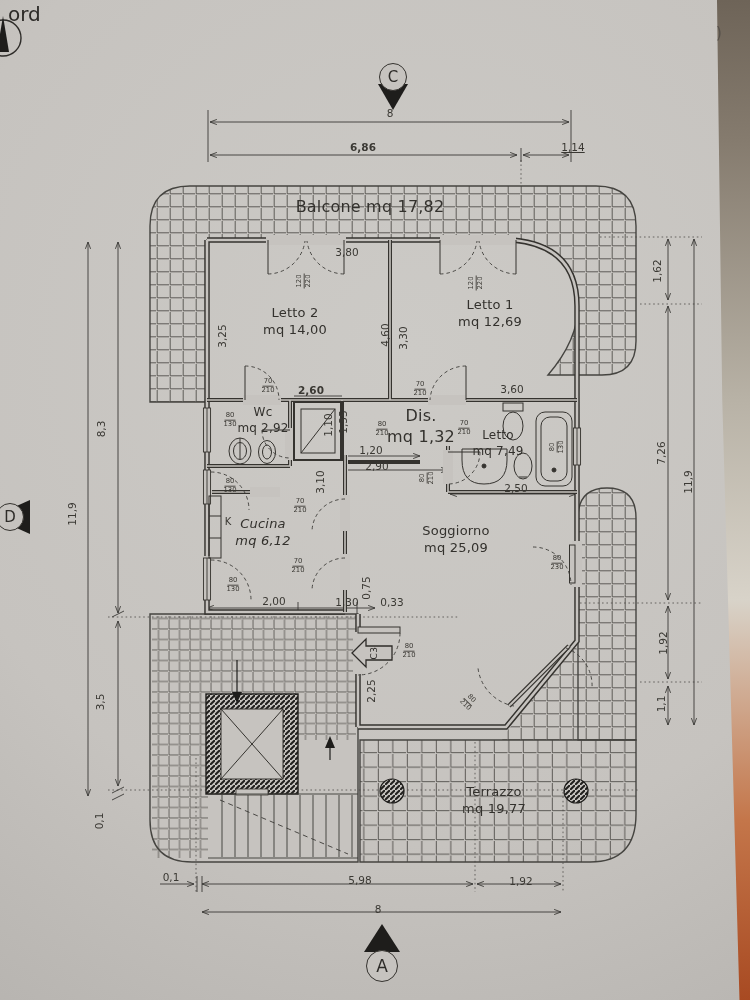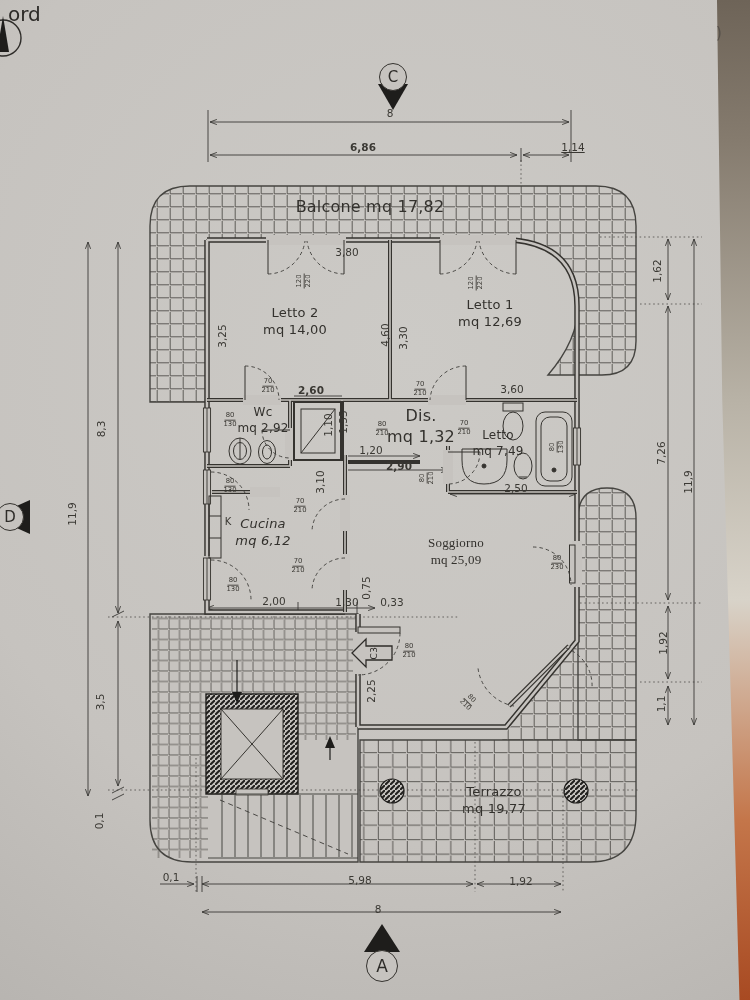--- a/index.html
+++ b/index.html
@@ -261,41 +261,41 @@
         <div>mq 1,32</div>
       </div>
       <div class="room" style="left: 498px; top: 444px; font-size: 12px;">
         <div>Letto</div>
         <div>mq 7,49</div>
       </div>
       <div class="room" style="left: 263px; top: 533px; font-style: italic;">
         <div>Cucina</div>
         <div>mq 6,12</div>
       </div>
-      <div class="room" style="left: 456px; top: 552px; font-family: Liberation Serif, serif;">
+      <div class="room" style="left: 456px; top: 540px;">
         <div>Soggiorno</div>
         <div>mq 25,09</div>
       </div>
       <div class="room" style="left: 494px; top: 801px;">
         <div>Terrazzo</div>
         <div>mq 19,77</div>
       </div>
       <div class="dim" style="left: 390px; top: 113px; transform: translate(-50%, -50%) rotate(0deg);">8</div>
       <div class="dim" style="left: 363px; top: 147px; transform: translate(-50%, -50%) rotate(0deg); font-weight: bold;">6,86</div>
       <div class="dim" style="left: 573px; top: 147px; transform: translate(-50%, -50%) rotate(0deg); text-decoration: underline;">1,14</div>
       <div class="dim" style="left: 347px; top: 252px; transform: translate(-50%, -50%) rotate(0deg);">3,80</div>
       <div class="dim" style="left: 222px; top: 336px; transform: translate(-50%, -50%) rotate(-90deg);">3,25</div>
       <div class="dim" style="left: 385px; top: 335px; transform: translate(-50%, -50%) rotate(-90deg);">4,60</div>
       <div class="dim" style="left: 403px; top: 338px; transform: translate(-50%, -50%) rotate(-90deg);">3,30</div>
       <div class="dim" style="left: 311px; top: 390px; transform: translate(-50%, -50%) rotate(0deg); font-weight: bold;">2,60</div>
       <div class="dim" style="left: 328px; top: 425px; transform: translate(-50%, -50%) rotate(-90deg);">1,10</div>
       <div class="dim" style="left: 343px; top: 422px; transform: translate(-50%, -50%) rotate(-90deg);">1,35</div>
       <div class="dim" style="left: 492px; top: 389px; transform: translate(-50%, -50%) rotate(0deg); margin-left: 20px;">3,60</div>
       <div class="dim" style="left: 371px; top: 450px; transform: translate(-50%, -50%) rotate(0deg);">1,20</div>
-      <div class="dim" style="left: 399px; top: 466px; transform: translate(-50%, -50%) rotate(0deg); font-weight: bold;">2,90</div>
+      <div class="dim" style="left: 377px; top: 466px; transform: translate(-50%, -50%) rotate(0deg);">2,90</div>
       <div class="dim" style="left: 320px; top: 482px; transform: translate(-50%, -50%) rotate(-90deg);">3,10</div>
       <div class="dim" style="left: 516px; top: 488px; transform: translate(-50%, -50%) rotate(0deg);">2,50</div>
       <div class="dim" style="left: 274px; top: 601px; transform: translate(-50%, -50%) rotate(0deg);">2,00</div>
       <div class="dim" style="left: 347px; top: 602px; transform: translate(-50%, -50%) rotate(0deg);">1,30</div>
       <div class="dim" style="left: 392px; top: 602px; transform: translate(-50%, -50%) rotate(0deg);">0,33</div>
       <div class="dim" style="left: 366px; top: 588px; transform: translate(-50%, -50%) rotate(-90deg);">0,75</div>
       <div class="dim" style="left: 371px; top: 691px; transform: translate(-50%, -50%) rotate(-90deg);">2,25</div>
       <div class="dim" style="left: 101px; top: 429px; transform: translate(-50%, -50%) rotate(-90deg);">8,3</div>
       <div class="dim" style="left: 72px; top: 514px; transform: translate(-50%, -50%) rotate(-90deg);">11,9</div>
       <div class="dim" style="left: 100px; top: 702px; transform: translate(-50%, -50%) rotate(-90deg);">3,5</div>

